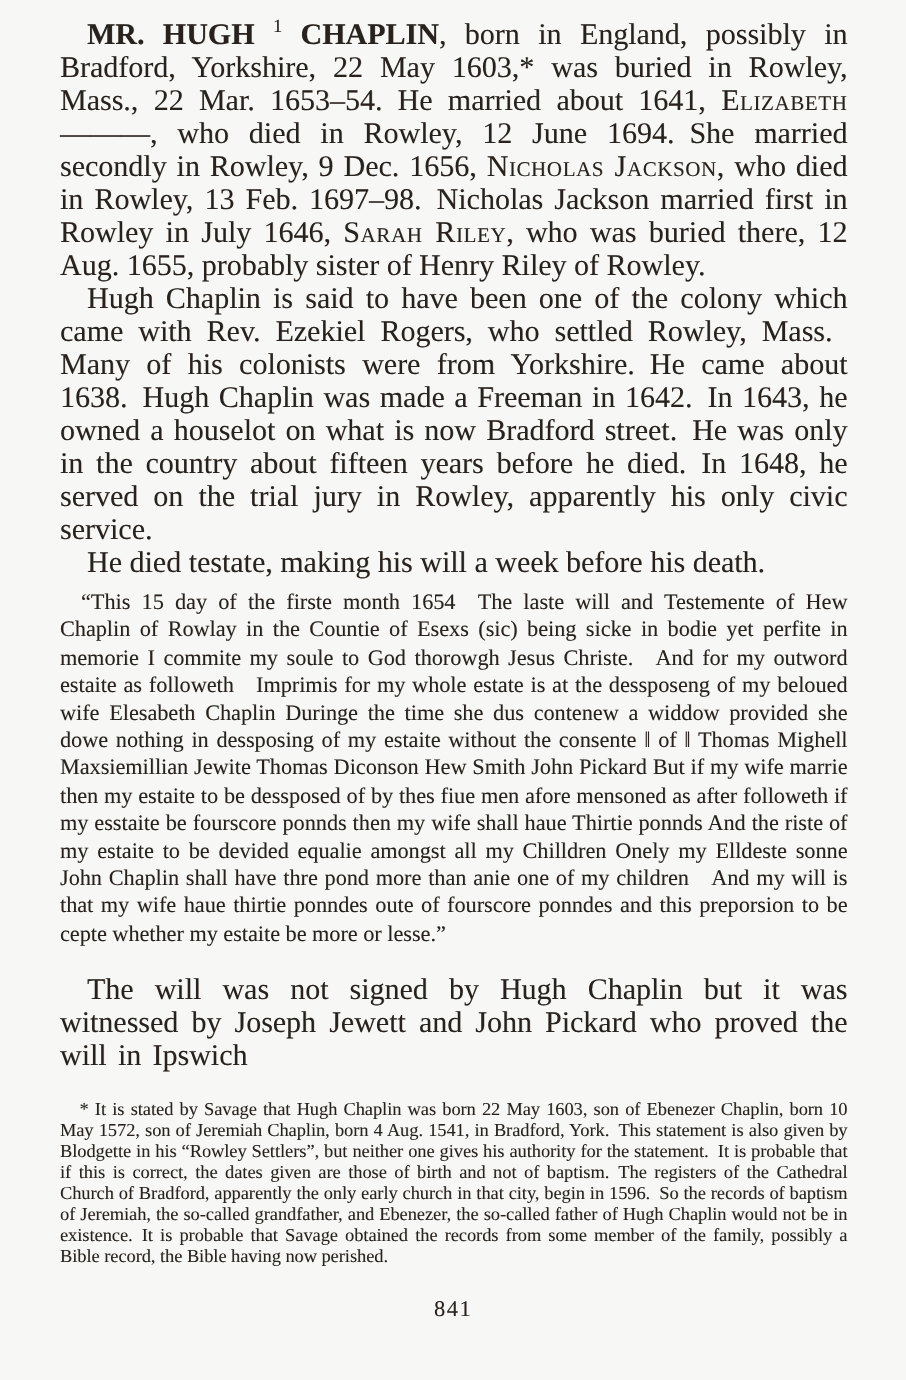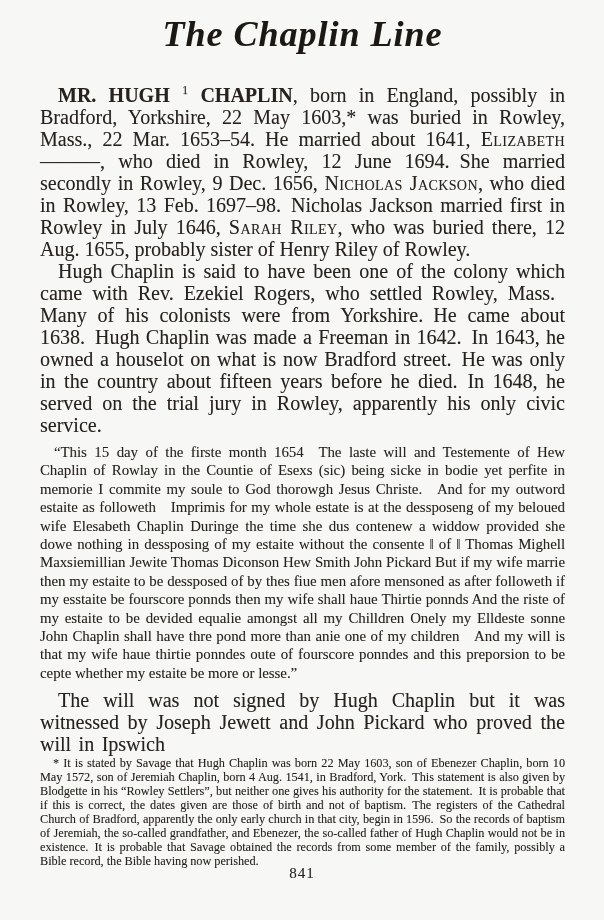--- a/index.html
+++ b/index.html
@@ -37,25 +37,25 @@
     text-align: justify;
     text-indent: 18px;
   }
   .quote {
     font-size: 14.8px;
     line-height: 18.4px;
     margin: 7px 0 7px 0;
     text-indent: 14px;
   }
   .witness {
-    margin-top: 7px;
+    margin-top: 17px;
     word-spacing: 2.5px;
   }
   .footnote {
-    margin-top: 2px;
+    margin-top: 18px;
     font-size: 12.2px;
     line-height: 13.9px;
     text-align: justify;
     text-indent: 13px;
   }
   .page-number {
     position: absolute;
     bottom: 38px;
     left: 0;
     width: 100%;
@@ -66,25 +66,25 @@
   .run-n  { }
   .run-b  { font-weight: 700; }
   .run-i  { }
   .run-sc { font-variant: small-caps; letter-spacing: 0.4px; }
   .run-sup { font-size: 0.62em; vertical-align: super; line-height: 0; }
 </style>
 </head>
 <body>
 
 <div class="page">
-  <h1 class="title">The Chaplin Line</h1>
 
   <div>
     <p class="para"><span class="run-b">MR. HUGH </span><span class="run-sup">1</span><span class="run-b"> CHAPLIN</span><span class="run-n">, born in England, possibly in Bradford, Yorkshire, 22 May 1603,* was buried in Rowley, Mass., 22 Mar. 1653–54. He married about 1641, </span><span class="run-sc">Elizabeth</span><span class="run-n"> ———, who died in Rowley, 12 June 1694. She married secondly in Rowley, 9 Dec. 1656, </span><span class="run-sc">Nicholas Jackson</span><span class="run-n">, who died in Rowley, 13 Feb. 1697–98. Nicholas Jackson married first in Rowley in July 1646, </span><span class="run-sc">Sarah Riley</span><span class="run-n">, who was buried there, 12 Aug. 1655, probably sister of Henry Riley of Rowley.</span></p>
     <p class="para"><span class="run-n">Hugh Chaplin is said to have been one of the colony which came with Rev. Ezekiel Rogers, who settled Rowley, Mass. Many of his colonists were from Yorkshire. He came about 1638. Hugh Chaplin was made a Freeman in 1642. In 1643, he owned a houselot on what is now Bradford street. He was only in the country about fifteen years before he died. In 1648, he served on the trial jury in Rowley, apparently his only civic service.</span></p>
+    <p class="para"><span class="run-n">He died testate, making his will a week before his death.</span></p>
     <p class="para quote"><span class="run-n">“This 15 day of the firste month 1654 The laste will and Testemente of Hew Chaplin of Rowlay in the Countie of Esexs (</span><span class="run-i">sic</span><span class="run-n">) being sicke in bodie yet perfite in memorie I commite my soule to God thorowgh Jesus Christe. And for my outword estaite as followeth Imprimis for my whole estate is at the dessposeng of my beloued wife Elesabeth Chaplin Duringe the time she dus contenew a widdow provided she dowe nothing in dessposing of my estaite without the consente ‖ of ‖ Thomas Mighell Maxsiemillian Jewite Thomas Diconson Hew Smith John Pickard But if my wife marrie then my estaite to be dessposed of by thes fiue men afore mensoned as after followeth if my esstaite be fourscore ponnds then my wife shall haue Thirtie ponnds And the riste of my estaite to be devided equalie amongst all my Chilldren Onely my Elldeste sonne John Chaplin shall have thre pond more than anie one of my children And my will is that my wife haue thirtie ponndes oute of fourscore ponndes and this preporsion to be cepte whether my estaite be more or lesse.”</span></p>
     <p class="para witness"><span class="run-n">The will was not signed by Hugh Chaplin but it was witnessed by Joseph Jewett and John Pickard who proved the will in Ipswich</span></p>
   </div>
 
   <div class="footnote"><span class="run-n">* It is stated by Savage that Hugh Chaplin was born 22 May 1603, son of Ebenezer Chaplin, born 10 May 1572, son of Jeremiah Chaplin, born 4 Aug. 1541, in Bradford, York. This statement is also given by Blodgette in his “Rowley Settlers”, but neither one gives his authority for the statement. It is probable that if this is correct, the dates given are those of birth and not of baptism. The registers of the Cathedral Church of Bradford, apparently the only early church in that city, begin in 1596. So the records of baptism of Jeremiah, the so-called grandfather, and Ebenezer, the so-called father of Hugh Chaplin would not be in existence. It is probable that Savage obtained the records from some member of the family, possibly a Bible record, the Bible having now perished.</span></div>
 
   <div class="page-number">841</div>
 </div>
 
 </body></html>

